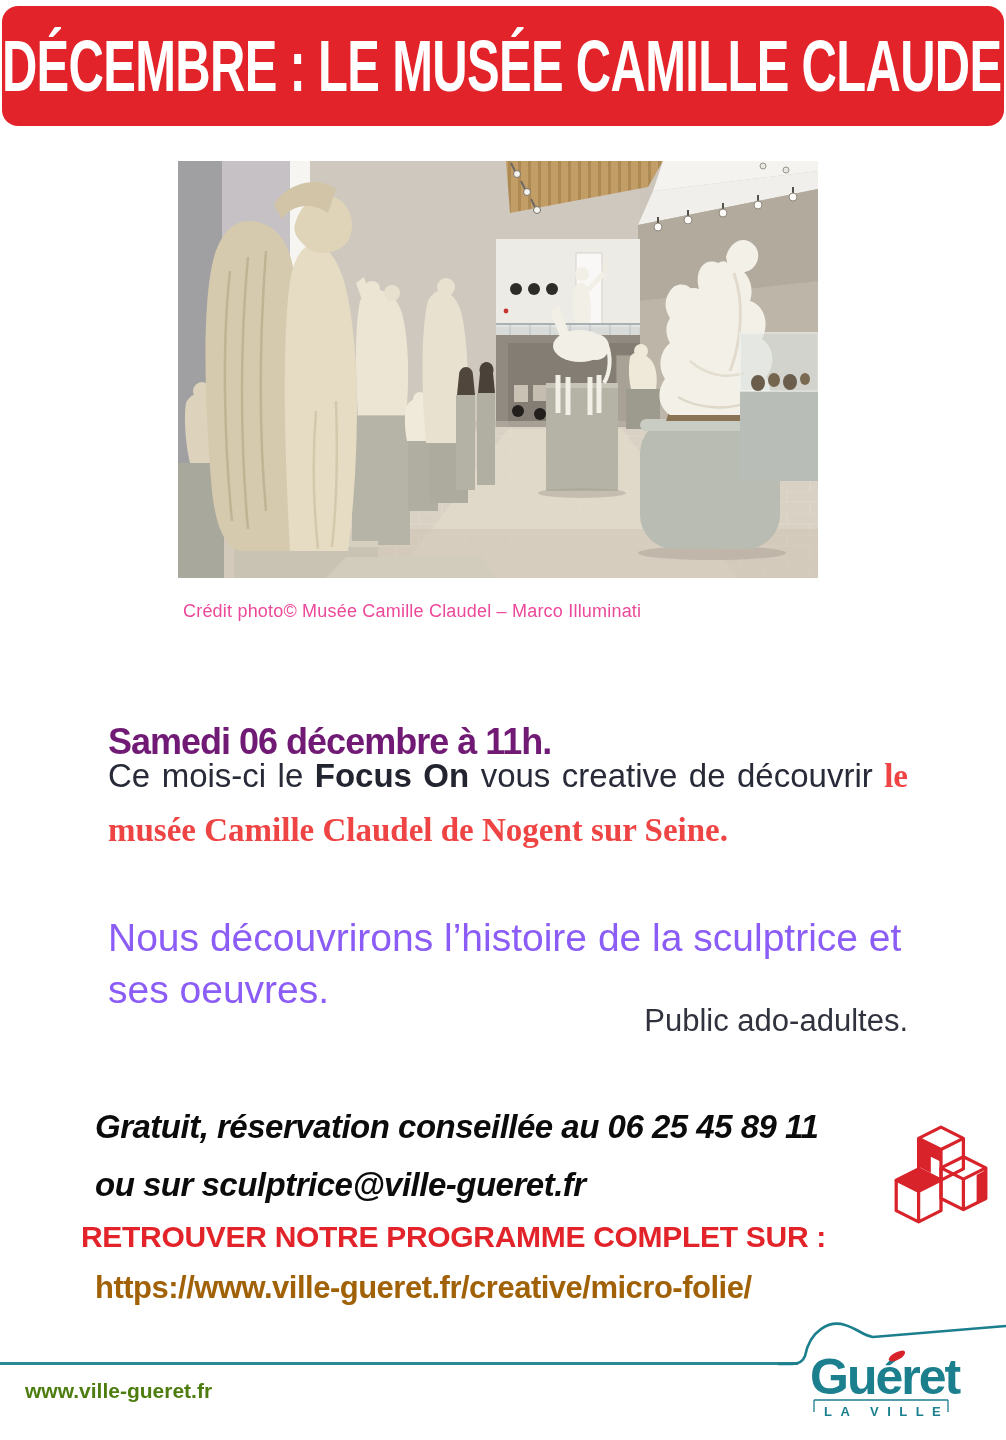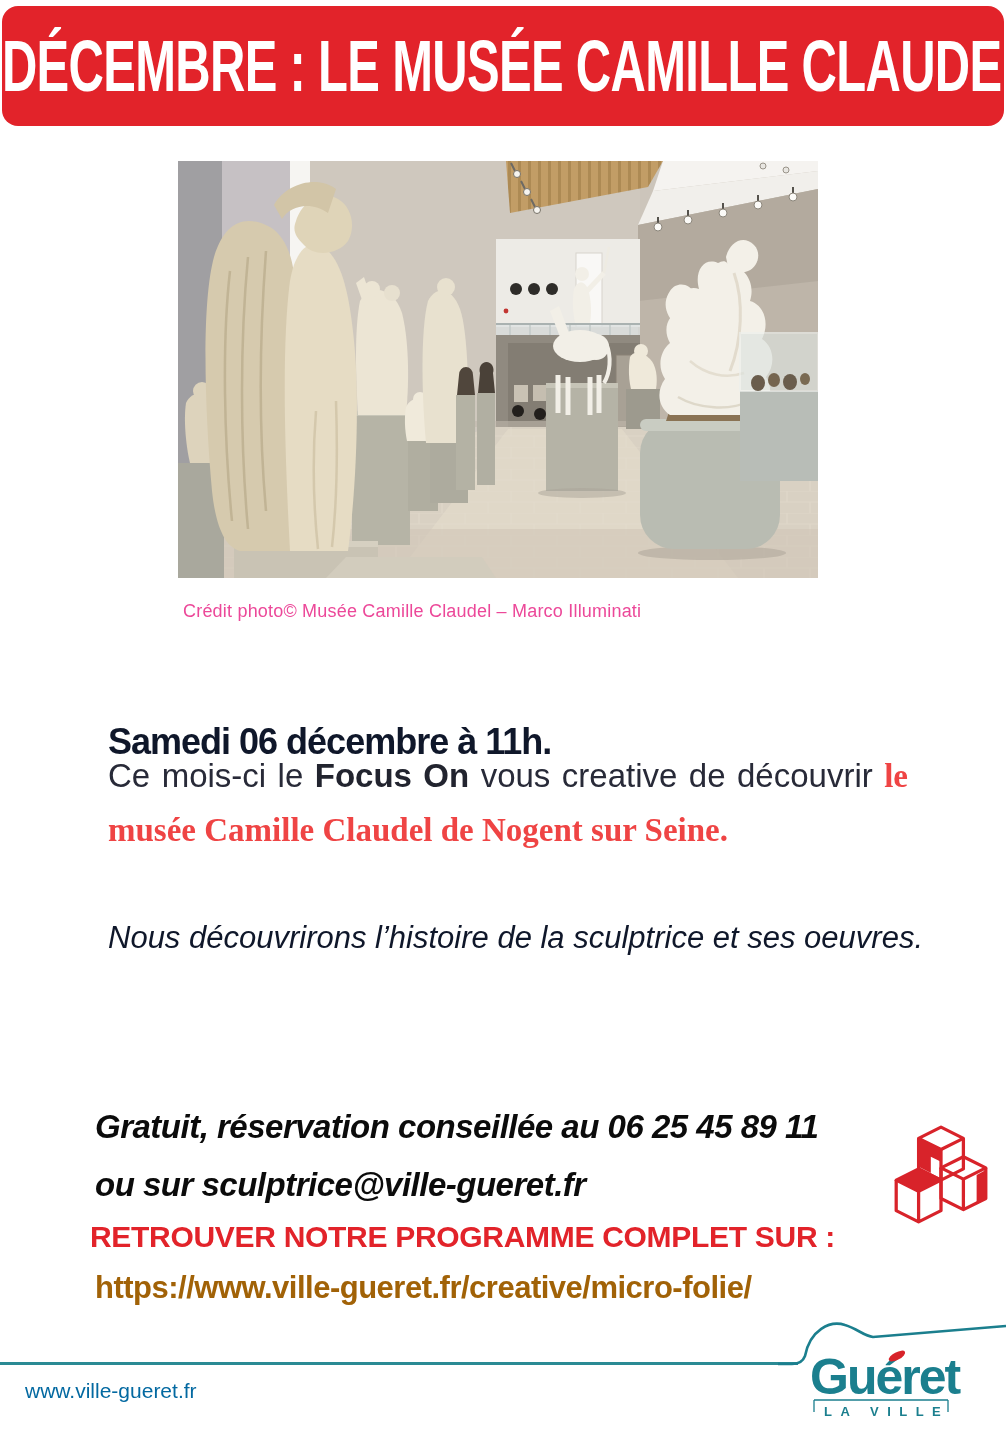--- a/index.html
+++ b/index.html
@@ -19,55 +19,55 @@
   }
   
   .photo{position:absolute;left:178px;top:161px;width:640px;height:417px;}
   .photo svg{display:block;width:100%;height:100%;}
   .caption{
     position:absolute;left:183px;top:601px;font-size:18px;color:#ec4899;letter-spacing:0.2px;
   }
   
   .event-date{
     position:absolute;left:108px;top:691px;font-size:36px;font-weight:bold;
-    color:#0f172a;letter-spacing:-1px;
+    color:#701a75;letter-spacing:-1px;
   }
   .p1{
     position:absolute;left:108px;top:749px;width:800px;font-size:33px;line-height:54px;
     color:#282a38;text-align:justify;margin:0;
   }
   .p1 .focus{font-weight:bold;color:#22242f;}
   .p1 b{color:#ef4444;font-family:Liberation Serif, serif;}
   .p2{
-    position:absolute;left:108px;top:912px;width:820px;font-size:31px;line-height:52px;
-    color:#0f172a;margin:0;font-style:italic;
+    position:absolute;left:108px;top:912px;width:820px;font-size:39px;line-height:52px;
+    color:#8b5cf6;margin:0;
   }
   .audience{
     position:absolute;left:108px;top:1003px;width:800px;text-align:right;
     font-size:31px;color:#30323e;margin:0;
   }
   
   .booking{
     position:absolute;left:95px;top:1098px;font-size:33px;line-height:58px;
     font-weight:bold;font-style:italic;color:#0b0b0b;letter-spacing:-0.5px;
   }
   
   .program-heading{
-    position:absolute;left:90px;top:1220px;font-size:30px;font-weight:bold;
+    position:absolute;left:81px;top:1220px;font-size:30px;font-weight:bold;
     color:#e2232a;letter-spacing:-0.3px;
   }
   .program-url{
     position:absolute;left:95px;top:1270px;font-size:31px;font-weight:bold;
     color:#a16207;text-decoration:none;letter-spacing:-0.5px;
   }
   
   .cubes{position:absolute;left:885px;top:1112px;width:112px;height:124px;}
   .divider{position:absolute;left:0;top:1362px;width:798px;height:3px;background:#2a8a94;}
   .website{
-    position:absolute;left:25px;top:1379px;font-size:21px;font-weight:normal;color:#0369a1;
+    position:absolute;left:25px;top:1379px;font-size:21px;font-weight:bold;color:#4d7c0f;
     text-decoration:none;
   }
   .gueret{position:absolute;left:778px;top:1316px;width:228px;height:124px;}
 </style>
 </head>
 <body>
 
 <div class="poster">
 
   <header class="banner">
@@ -227,20 +227,21 @@
   </figure>
 
   <div class="caption">Crédit photo© Musée Camille Claudel – Marco Illuminati</div>
 
   <h2 class="event-date">Samedi 06 décembre à 11h.</h2>
 
   <p class="p1"><span>Ce mois-ci le </span><span class="focus">Focus On</span><span> vous creative de découvrir </span><b>le musée Camille Claudel de Nogent sur Seine.</b></p>
 
   <p class="p2">Nous découvrirons l’histoire de la sculptrice et ses oeuvres.</p>
 
+  <p class="audience">Public ado-adultes.</p>
 
   <div class="booking">
     <div>Gratuit, réservation conseillée au 06 25 45 89 11</div>
     <div>ou sur sculptrice@ville-gueret.fr</div>
   </div>
 
   <svg class="cubes" viewBox="0 0 110 120">
     <g stroke="#d8232a" stroke-width="3.2" fill="none" stroke-linejoin="round">
 
       <polygon points="55,14 77,25 55,36 33,25"></polygon>

